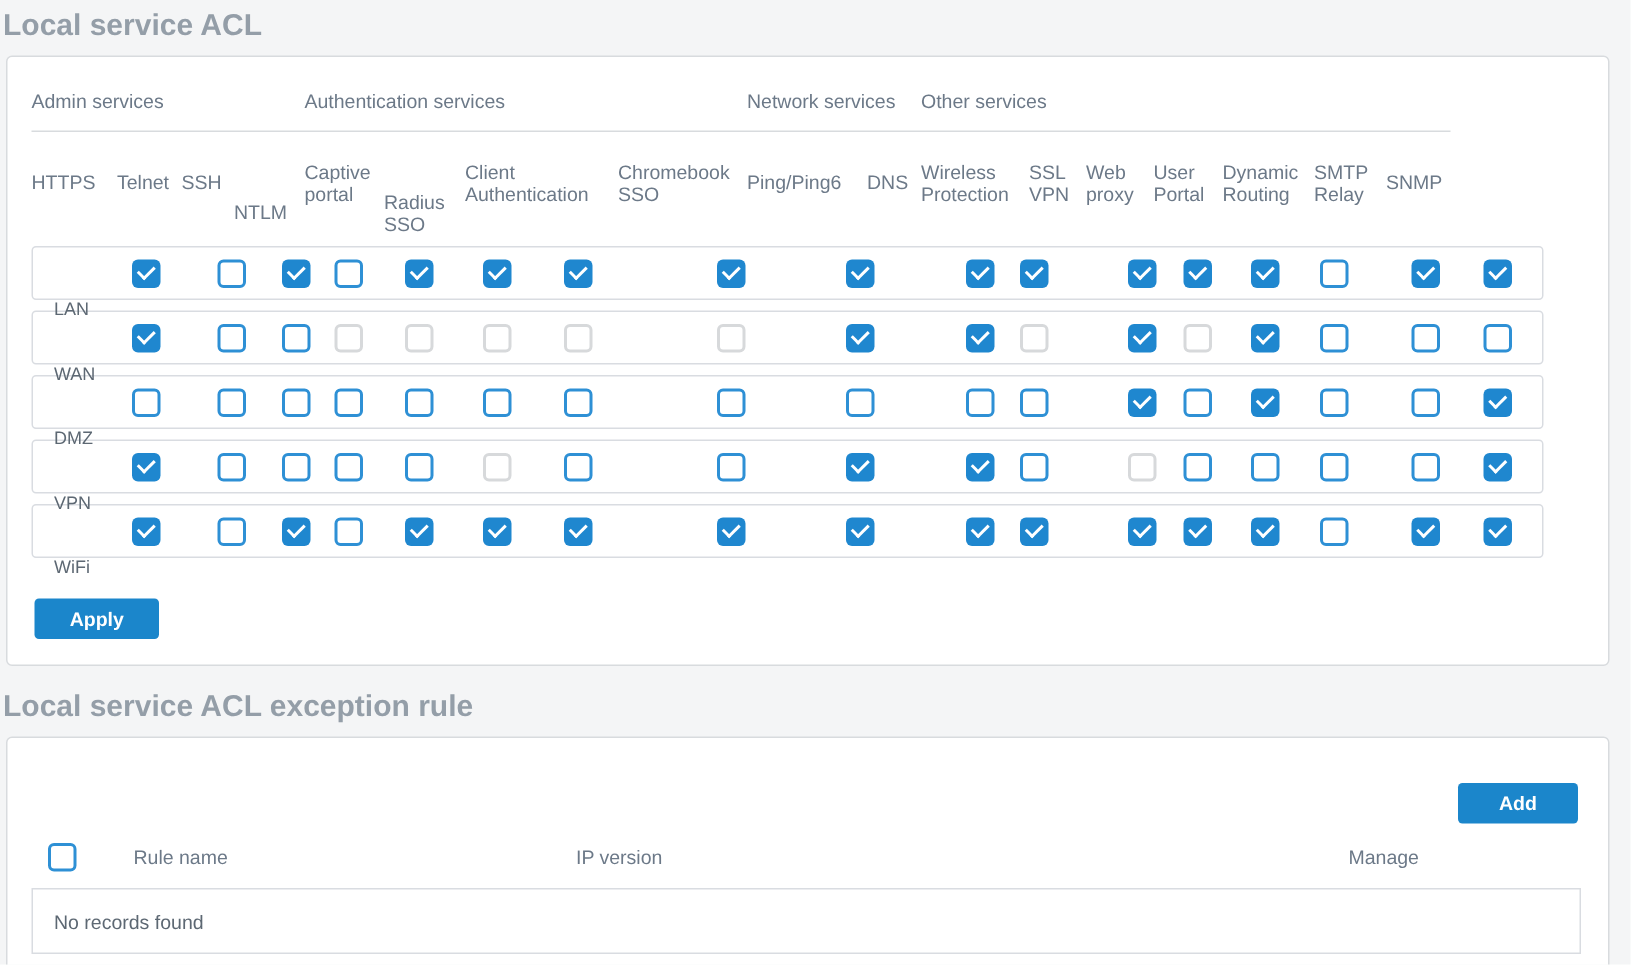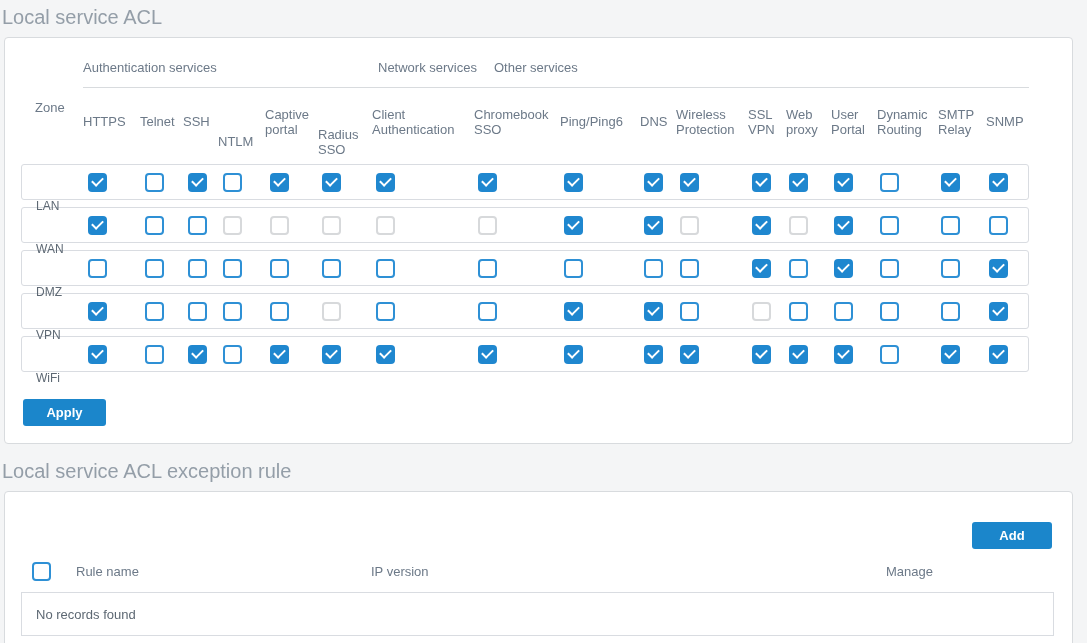--- a/index.html
+++ b/index.html
@@ -15,21 +15,21 @@
   }
   *{box-sizing:border-box;}
   html,body{margin:0;padding:0;}
   body{
     width:1087px;height:643px;overflow:hidden;
     background:#f4f5f6;
     font-family:"Liberation Sans", sans-serif;
   }
   .section-title{
     font-size:20px;color:var(--title-grey);
-    margin:6px 0 8px 2px;font-weight:400;
+    margin:6px 0 8px 2px;font-weight:700;
   }
   .card{
     margin-left:4px;width:1069px;background:#fff;
     border:1px solid var(--card-border);border-radius:4px;
   }
   .card-acl{padding:20px 0 17px 16px;}
   
   .acl-header{display:flex;}
   .zone-cell{
     width:62px;display:flex;align-items:center;
@@ -80,43 +80,43 @@
   }
   .btn-apply{min-width:83px;margin:27px 0 0 2px;}
   .title-exception{margin-top:16px;}
   
   .card-exception{padding:30px 20px 0 16px;height:196px;}
   .add-row{display:flex;justify-content:flex-end;}
   .btn-add{min-width:80px;}
   .exc-header{display:flex;align-items:center;margin-top:13px;height:19px;}
   .exc-header .cb{margin-left:11px;}
   .exc-col{font-size:13px;color:var(--header-grey);}
-  .exc-col-rule{width:295px;margin-left:25px;}
+  .exc-col-rule{width:295px;margin-left:38px;}
   .exc-col-ip{width:515px;}
   .exc-col-manage{flex:1;}
   .empty-box{
     margin-top:11px;width:1033px;height:44px;
     border:1px solid var(--row-border);
     display:flex;align-items:center;padding-left:14px;
     font-size:13px;color:var(--text-grey);background:#fff;
   }
 </style>
 </head>
 <body>
 
 <div>
 
   <div class="section-title">Local service ACL</div>
 
   <div class="card card-acl">
     <div id="acl-grid">
         <div class="acl-header">
-          <div class="zone-cell">Zone</div>
           <div class="header-right">
             <div class="group-row">
+              <div class="group-cell" style="width: 182px;">Admin services</div>
               <div class="group-cell" style="width: 295px;">Authentication services</div>
               <div class="group-cell" style="width: 116px;">Network services</div>
               <div class="group-cell" style="width: 353px;">Other services</div>
             </div>
             <div class="label-row">
               <div class="label-cell" style="width: 57px;">HTTPS</div>
               <div class="label-cell" style="width: 43px;">Telnet</div>
               <div class="label-cell" style="width: 35px;">SSH</div>
               <div class="label-cell" style="width: 47px; margin-top: 40px;">NTLM</div>
               <div class="label-cell" style="width: 53px;">Captive portal</div>

